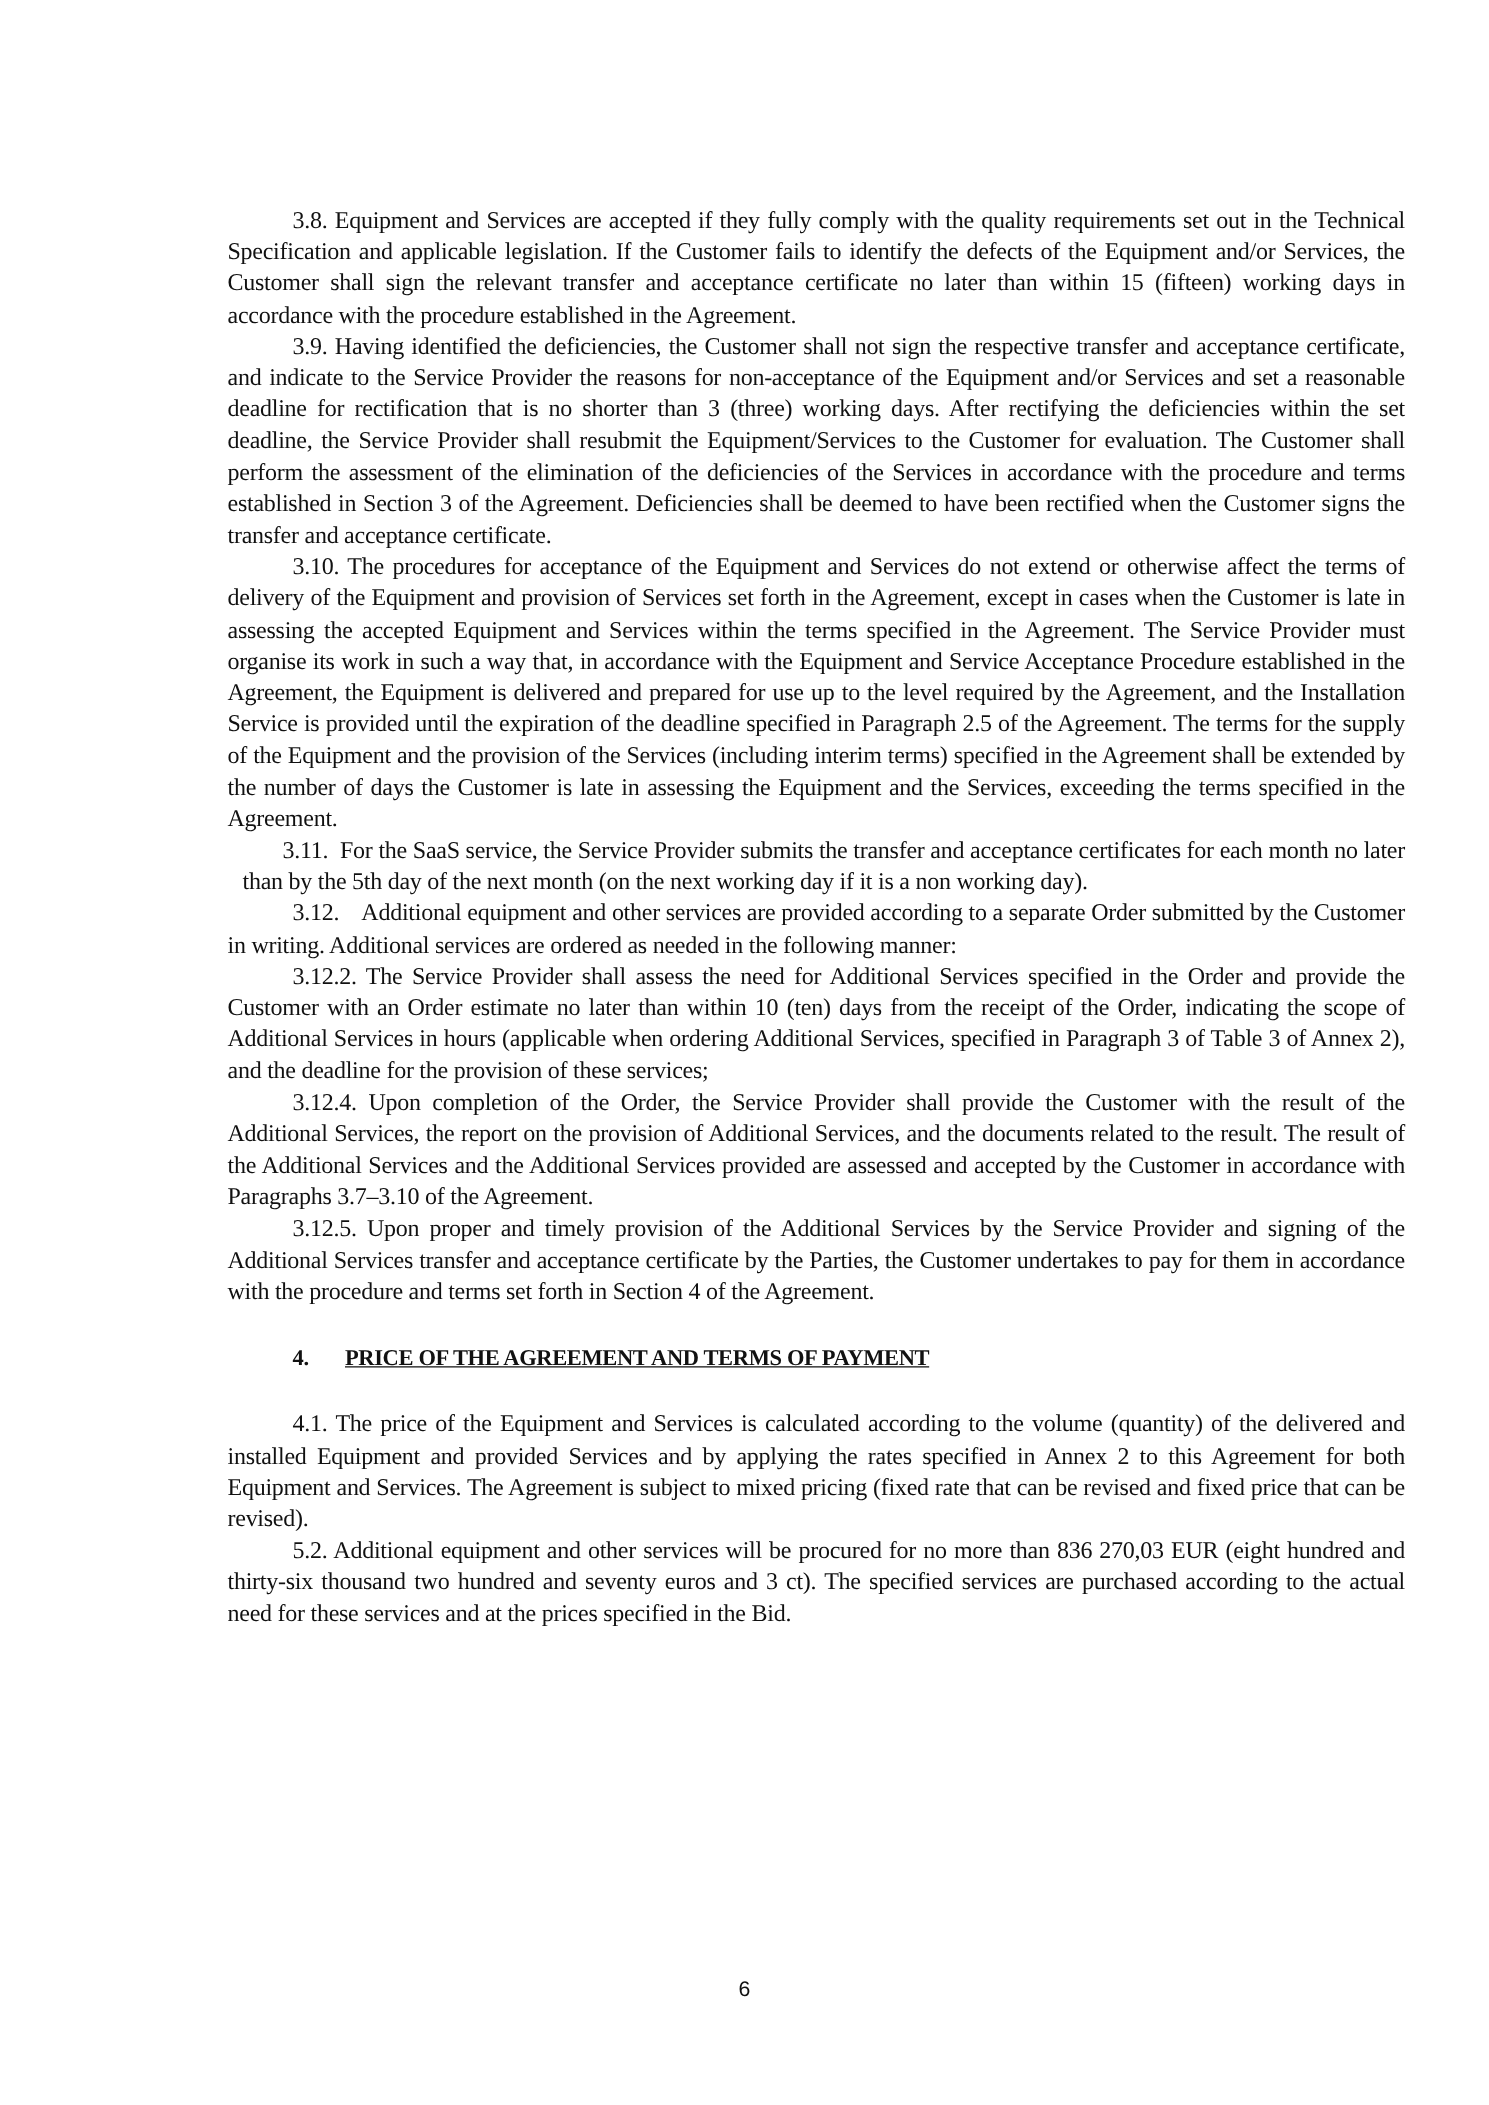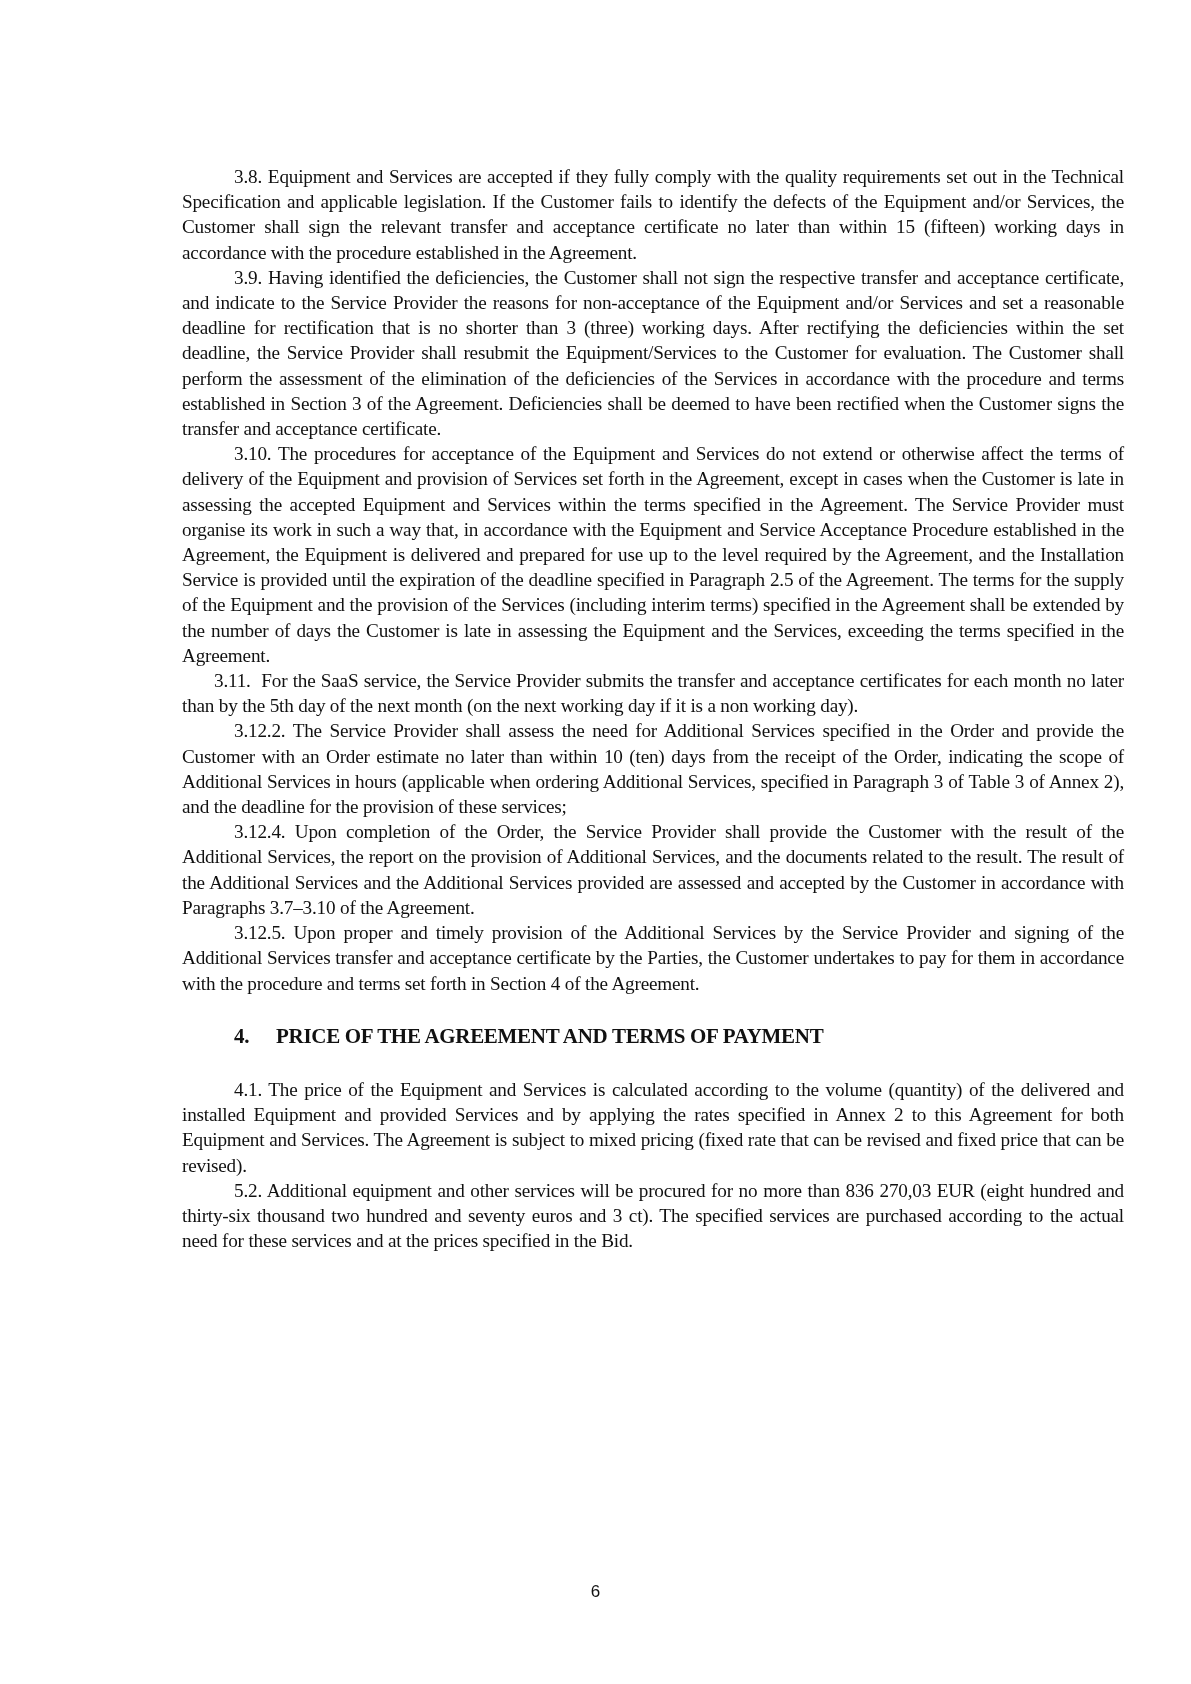--- a/index.html
+++ b/index.html
@@ -9,27 +9,28 @@
       left: 182px;
       top: 164px;
       width: 942px;
       font-family: "Liberation Serif", "DejaVu Serif", serif;
       font-size: 19.2px;
       line-height: 25.2px;
       color: #111111;
       letter-spacing: -0.2px;
     }
     .para { margin: 0; text-align: justify; text-indent: 52px; font-family: Liberation Serif, serif; }
-    .para.small-indent { text-indent: 32px; }
+    .para.small-indent { text-indent: 32px; margin-left: 12px; }
     .heading {
       margin: 28px 0 28px 0;
       font-weight: bold;
       text-indent: 52px;
-      font-size: 21px;
+      font-size: 18px;
       letter-spacing: -0.3px;
+      text-decoration: underline;
     }
     .heading .num { display: inline-block; width: 42px; text-indent: 0; }
     .num-label { white-space: pre; }
     .page-number {
       position: absolute;
       left: 0;
       width: 1191px;
       top: 1582px;
       text-align: center;
       font-family: "Liberation Sans", "DejaVu Sans", sans-serif;
@@ -43,20 +44,21 @@
 <div class="page">
 
   <p class="para"><span class="num-label">3.8.</span> <span>Equipment and Services are accepted if they fully comply with the quality requirements set out in the Technical Specification and applicable legislation. If the Customer fails to identify the defects of the Equipment and/or Services, the Customer shall sign the relevant transfer and acceptance certificate no later than within 15 (fifteen) working days in accordance with the procedure established in the Agreement.</span></p>
 
   <p class="para"><span class="num-label">3.9.</span> <span>Having identified the deficiencies, the Customer shall not sign the respective transfer and acceptance certificate, and indicate to the Service Provider the reasons for non-acceptance of the Equipment and/or Services and set a reasonable deadline for rectification that is no shorter than 3 (three) working days. After rectifying the deficiencies within the set deadline, the Service Provider shall resubmit the Equipment/Services to the Customer for evaluation. The Customer shall perform the assessment of the elimination of the deficiencies of the Services in accordance with the procedure and terms established in Section 3 of the Agreement. Deficiencies shall be deemed to have been rectified when the Customer signs the transfer and acceptance certificate.</span></p>
 
   <p class="para"><span class="num-label">3.10.</span> <span>The procedures for acceptance of the Equipment and Services do not extend or otherwise affect the terms of delivery of the Equipment and provision of Services set forth in the Agreement, except in cases when the Customer is late in assessing the accepted Equipment and Services within the terms specified in the Agreement. The Service Provider must organise its work in such a way that, in accordance with the Equipment and Service Acceptance Procedure established in the Agreement, the Equipment is delivered and prepared for use up to the level required by the Agreement, and the Installation Service is provided until the expiration of the deadline specified in Paragraph 2.5 of the Agreement. The terms for the supply of the Equipment and the provision of the Services (including interim terms) specified in the Agreement shall be extended by the number of days the Customer is late in assessing the Equipment and the Services, exceeding the terms specified in the Agreement.</span></p>
 
   <p class="para small-indent"><span class="num-label">3.11.</span>&nbsp; <span>For the SaaS service, the Service Provider submits the transfer and acceptance certificates for each month no later than by the 5th day of the next month (on the next working day if it is a non working day).</span></p>
 
+  <p class="para"><span class="num-label">3.12.</span>&nbsp;&nbsp;&nbsp; <span>Additional equipment and other services are provided according to a separate Order submitted by the Customer in writing. Additional services are ordered as needed in the following manner:</span></p>
 
 
   <p class="para"><span class="num-label">3.12.2.</span> <span>The Service Provider shall assess the need for Additional Services specified in the Order and provide the Customer with an Order estimate no later than within 10 (ten) days from the receipt of the Order, indicating the scope of Additional Services in hours (applicable when ordering Additional Services, specified in Paragraph  3 of Table 3 of Annex 2), and the deadline for the provision of these services;</span></p>
 
 
   <p class="para"><span class="num-label">3.12.4.</span> <span>Upon completion of the Order, the Service Provider shall provide the Customer with the result of the Additional Services, the report on the provision of Additional Services, and the documents related to the result. The result of the Additional Services and the Additional Services provided are assessed and accepted by the Customer in accordance with Paragraphs 3.7–3.10 of the Agreement.</span></p>
 
   <p class="para"><span class="num-label">3.12.5.</span> <span>Upon proper and timely provision of the Additional Services by the Service Provider and signing of the Additional Services transfer and acceptance certificate by the Parties, the Customer undertakes to pay for them in accordance with the procedure and terms set forth in Section 4 of the Agreement.</span></p>
 
   <div class="heading"><span class="num">4.</span><span>PRICE OF THE AGREEMENT AND TERMS OF PAYMENT</span></div>

